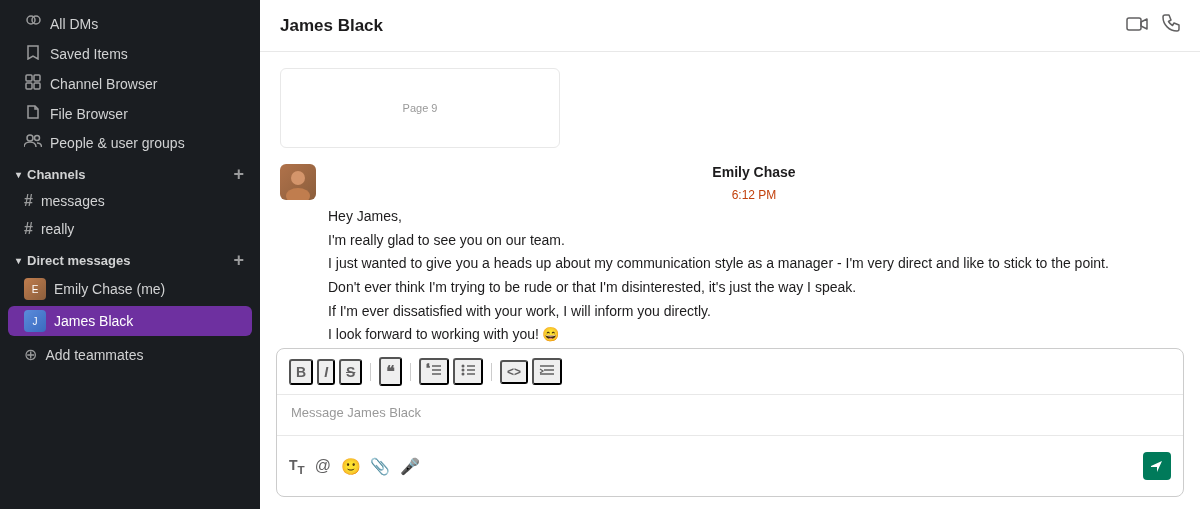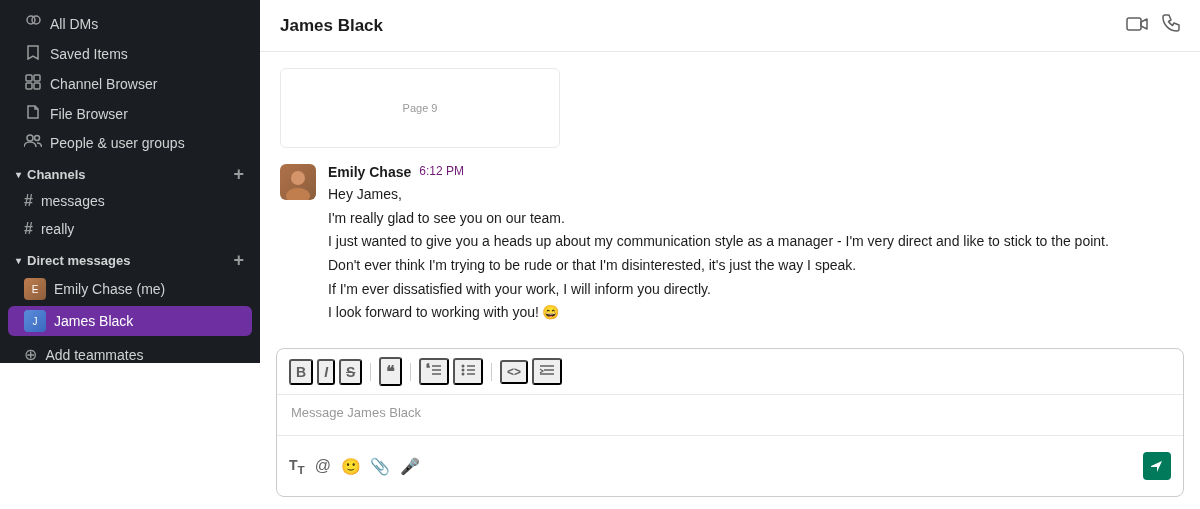--- a/index.html
+++ b/index.html
@@ -6,21 +6,21 @@
     body { font-family: -apple-system, BlinkMacSystemFont, 'Segoe UI', sans-serif; display: flex; height: 509px; overflow: hidden; }
 
     
     #sidebar {
       width: 260px;
       min-width: 260px;
       background: #1a1d21;
       color: #d1d2d3;
       display: flex;
       flex-direction: column;
-      height: 363px;
+      height: 509px;
       overflow-y: auto;
       font-size: 14px;
     }
     .sidebar-item {
       display: flex;
       align-items: center;
       gap: 8px;
       padding: 5px 16px;
       cursor: pointer;
       border-radius: 6px;
@@ -137,23 +137,23 @@
       background: linear-gradient(135deg, #c07d4e 0%, #8b5e3c 100%);
       flex-shrink: 0;
       display: flex;
       align-items: center;
       justify-content: center;
       font-size: 14px;
       color: #fff;
       font-weight: bold;
     }
     .message-content { flex: 1; }
-    .message-meta { display: flex; align-items: flex-start; gap: 8px; margin-bottom: 4px; }
+    .message-meta { display: flex; align-items: center; gap: 8px; margin-bottom: 4px; flex-direction: column; }
     .message-sender { font-weight: 700; font-size: 14px; color: #1d1c1d; }
-    .message-time { font-size: 12px; color: #701a75; }
+    .message-time { font-size: 12px; color: #c2410c; }
     .message-text { font-size: 14px; color: #1d1c1d; line-height: 1.55; }
     .message-text p { margin-bottom: 2px; }
 
     
     #composer {
       border: 1px solid #ccc;
       border-radius: 8px;
       margin: 0 16px 12px 16px;
       background: #fff;
     }

